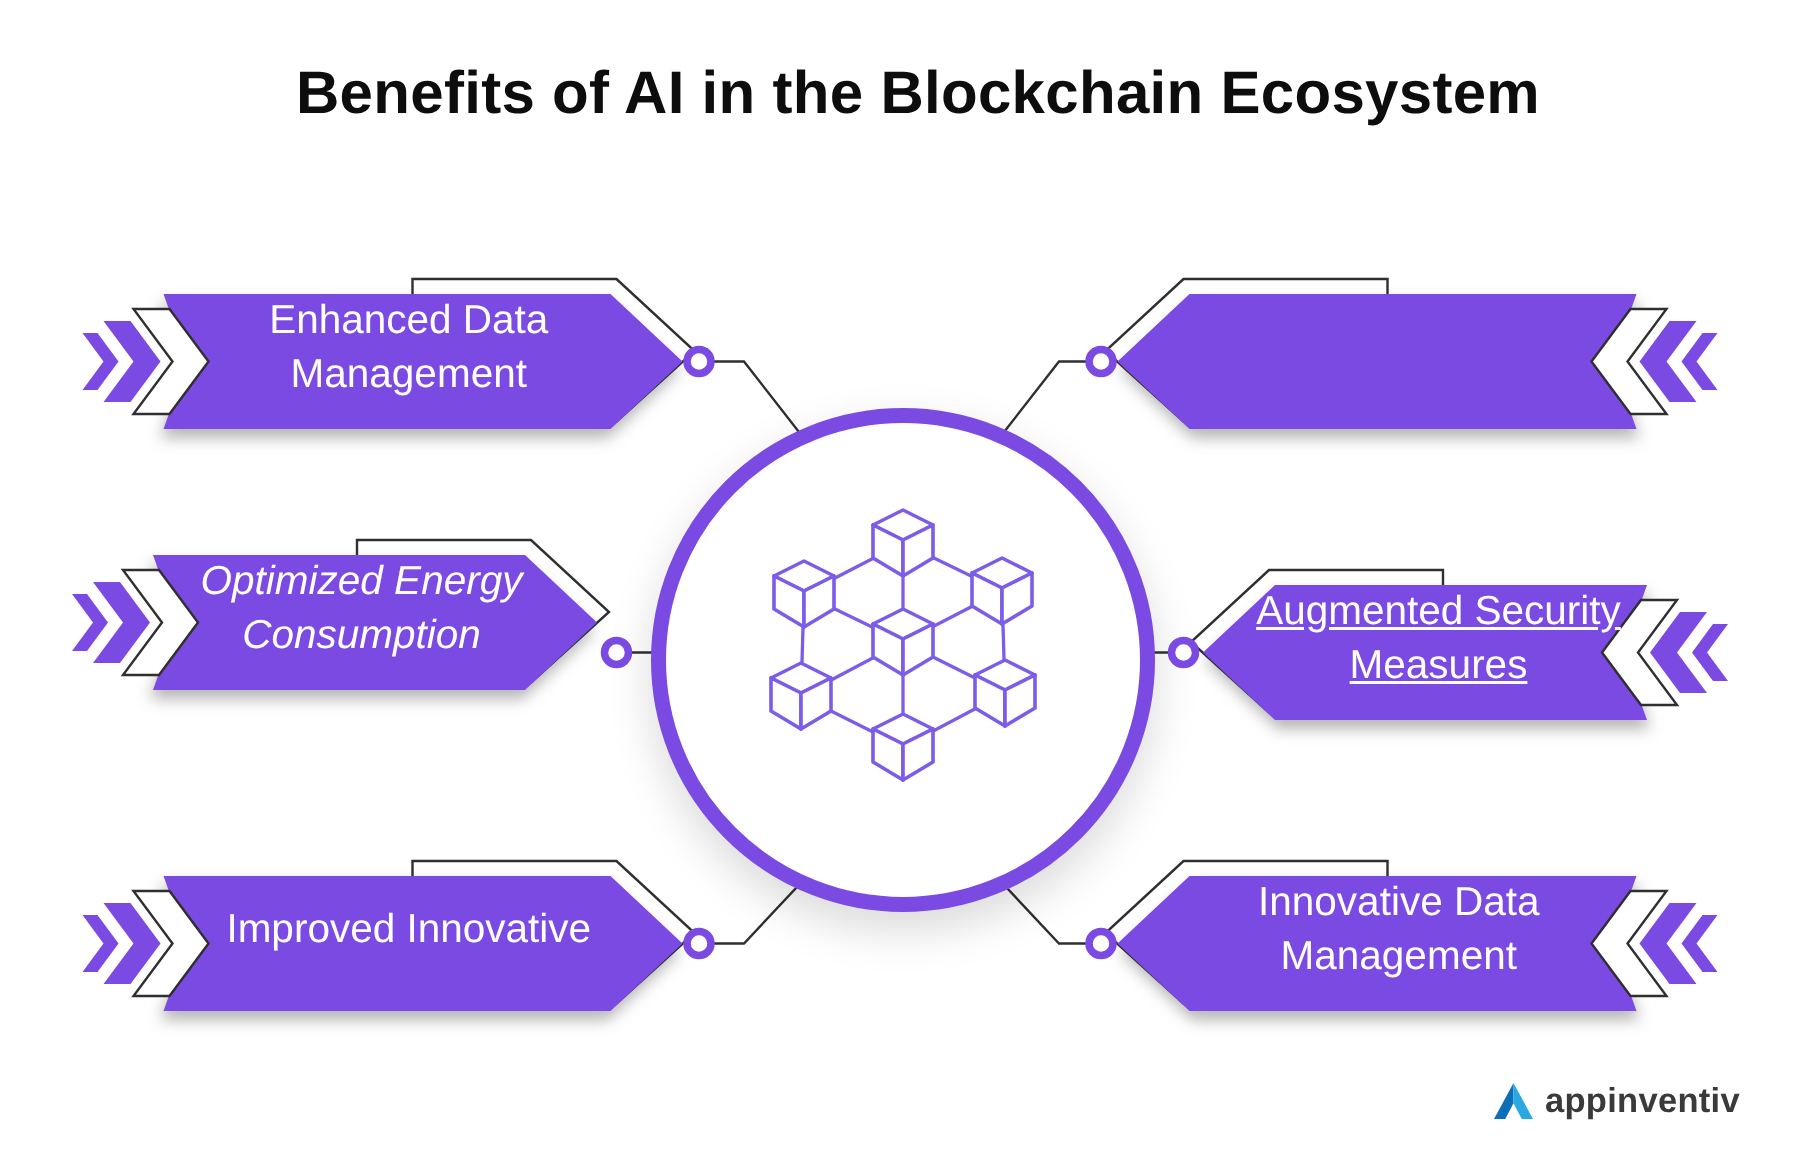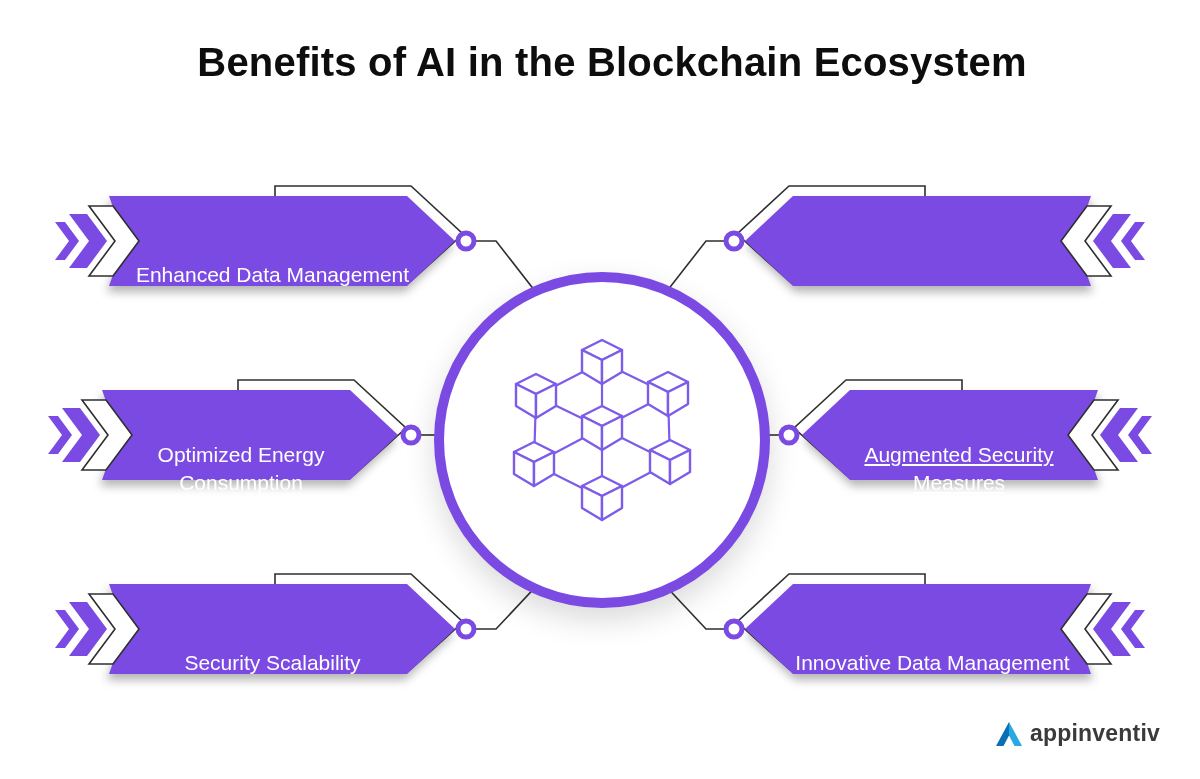--- a/index.html
+++ b/index.html
@@ -13,21 +13,21 @@
   }
   svg.layer{position:absolute;left:0;top:0;width:1200px;height:779px;}
   .lines-layer{z-index:1;}
   .dots-layer{z-index:5;}
   .banner{position:absolute;z-index:3;}
   .banner svg.shape{position:absolute;left:0;top:0;width:100%;height:100%;overflow:visible;}
   .banner.mirror svg.shape{transform:scaleX(-1);}
   .main-shape{filter:drop-shadow(-2px 6px 5px rgba(40,40,40,.35));}
   .banner-label{
     position:absolute;top:18px;height:70px;display:flex;align-items:center;justify-content:center;
-    text-align:center;color:#ffffff;font-size:21px;line-height:1.35;font-weight:500;z-index:4;margin-top:44px;
+    text-align:center;color:#ffffff;font-size:27px;line-height:1.35;font-weight:500;z-index:4;
   }
   .lab-l{left:70px;right:55px;}
   .lab-r{left:55px;right:60px;}
   .lab-l-n{left:66px;right:50px;}
   .lab-r-n{left:50px;right:66px;text-decoration:underline;}
   .circle{
     position:absolute;left:434px;top:272px;width:316px;height:316px;border-radius:50%;
     background:#ffffff;border:10px solid #7b4ae2;z-index:2;
     box-shadow:0 12px 30px rgba(0,0,0,.15);
   }
@@ -115,40 +115,40 @@
     <svg class="shape" viewBox="0 0 420 126">
       <path d="M220 8 L356 8 L408 56 L356 103 L220 103 Z" fill="none" stroke="#2f2f2f" stroke-width="1.6"></path>
       <path class="main-shape" d="M54 18 L352 18 L400 63 L352 108 L54 108 L70 63 Z" fill="#7b4ae2"></path>
       <path d="M34 28 L58 28 L84 63 L58 98 L34 98 L60 63 Z" fill="#ffffff" stroke="#2f2f2f" stroke-width="1.6"></path>
       <path d="M14 36 L32 36 L52 63 L32 90 L14 90 L34 63 Z" fill="#7b4ae2"></path>
       <path d="M0 44 L10 44 L24 63 L10 82 L0 82 L14 63 Z" fill="#7b4ae2"></path>
     </svg>
     <div class="banner-label lab-l">Enhanced Data Management</div>
   </div>
 
-  <div class="banner" style="left:48px;top:372px;width:370px;height:126px;">
+  <div class="banner" style="left:48px;top:352px;width:370px;height:126px;font-style:italic;">
     <svg class="shape" viewBox="0 0 370 126">
       <path d="M190 8 L306 8 L358 56 L306 103 L190 103 Z" fill="none" stroke="#2f2f2f" stroke-width="1.6"></path>
       <path class="main-shape" d="M54 18 L302 18 L350 63 L302 108 L54 108 L70 63 Z" fill="#7b4ae2"></path>
       <path d="M34 28 L58 28 L84 63 L58 98 L34 98 L60 63 Z" fill="#ffffff" stroke="#2f2f2f" stroke-width="1.6"></path>
       <path d="M14 36 L32 36 L52 63 L32 90 L14 90 L34 63 Z" fill="#7b4ae2"></path>
       <path d="M0 44 L10 44 L24 63 L10 82 L0 82 L14 63 Z" fill="#7b4ae2"></path>
     </svg>
     <div class="banner-label lab-l-n">Optimized Energy Consumption</div>
   </div>
 
   <div class="banner" style="left:55px;top:566px;width:420px;height:126px;">
     <svg class="shape" viewBox="0 0 420 126">
       <path d="M220 8 L356 8 L408 56 L356 103 L220 103 Z" fill="none" stroke="#2f2f2f" stroke-width="1.6"></path>
       <path class="main-shape" d="M54 18 L352 18 L400 63 L352 108 L54 108 L70 63 Z" fill="#7b4ae2"></path>
       <path d="M34 28 L58 28 L84 63 L58 98 L34 98 L60 63 Z" fill="#ffffff" stroke="#2f2f2f" stroke-width="1.6"></path>
       <path d="M14 36 L32 36 L52 63 L32 90 L14 90 L34 63 Z" fill="#7b4ae2"></path>
       <path d="M0 44 L10 44 L24 63 L10 82 L0 82 L14 63 Z" fill="#7b4ae2"></path>
     </svg>
-    <div class="banner-label lab-l">Security Scalability</div>
+    <div class="banner-label lab-l">Improved Innovative</div>
   </div>
 
   <div class="banner mirror" style="left:725px;top:178px;width:420px;height:126px;">
     <svg class="shape" viewBox="0 0 420 126">
       <path d="M220 8 L356 8 L408 56 L356 103 L220 103 Z" fill="none" stroke="#2f2f2f" stroke-width="1.6"></path>
       <path class="main-shape" d="M54 18 L352 18 L400 63 L352 108 L54 108 L70 63 Z" fill="#7b4ae2"></path>
       <path d="M34 28 L58 28 L84 63 L58 98 L34 98 L60 63 Z" fill="#ffffff" stroke="#2f2f2f" stroke-width="1.6"></path>
       <path d="M14 36 L32 36 L52 63 L32 90 L14 90 L34 63 Z" fill="#7b4ae2"></path>
       <path d="M0 44 L10 44 L24 63 L10 82 L0 82 L14 63 Z" fill="#7b4ae2"></path>
     </svg>

